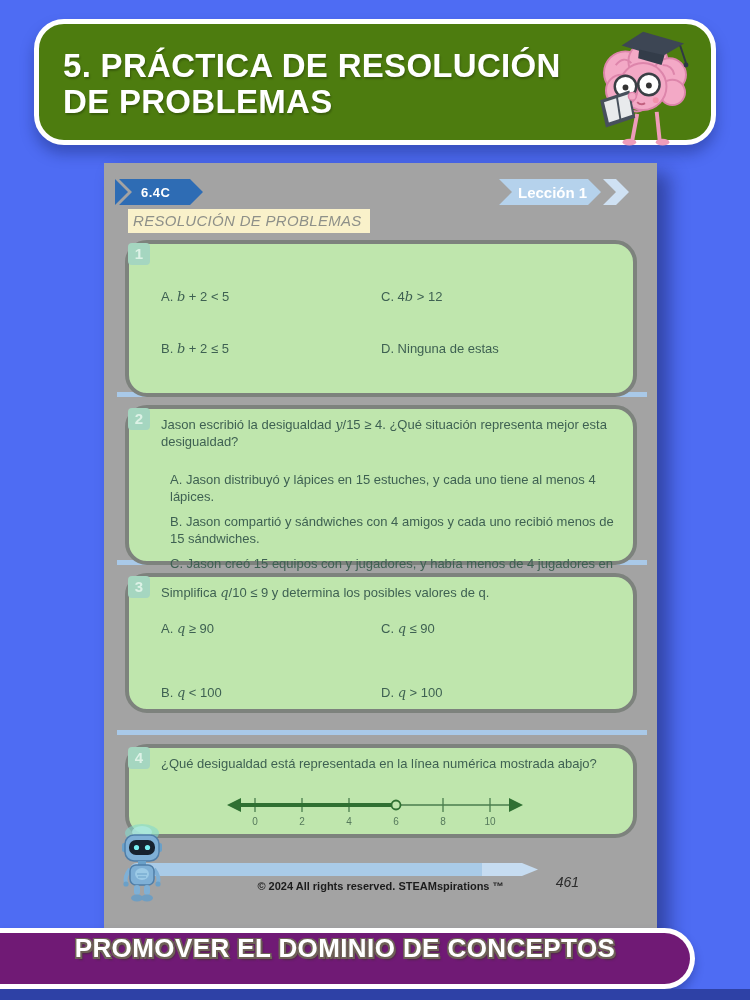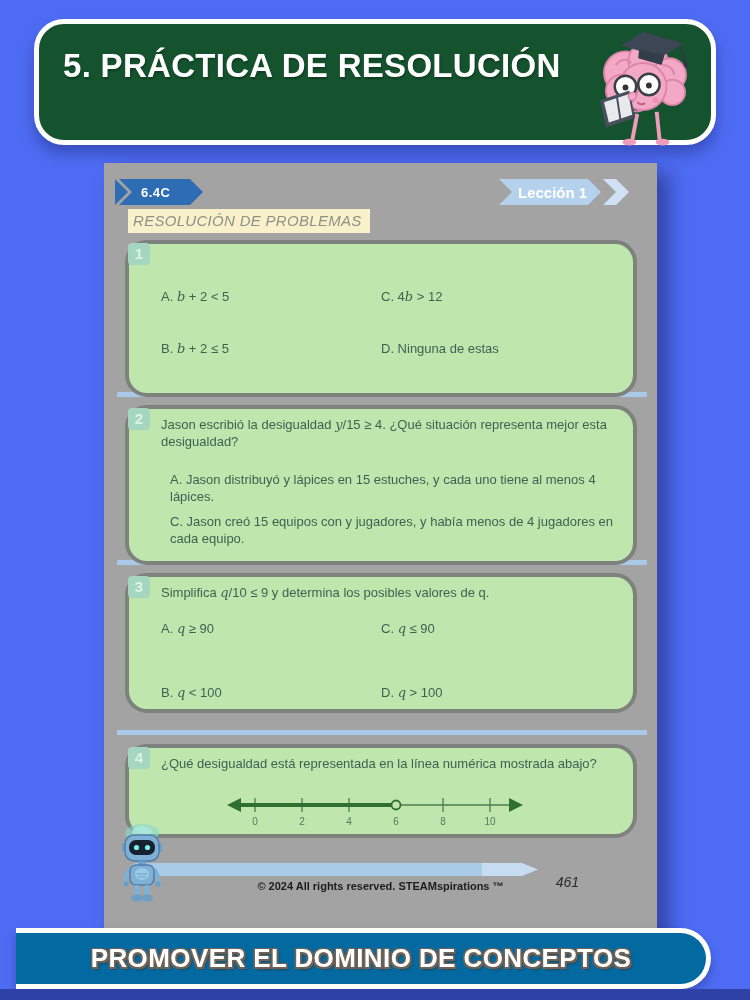--- a/index.html
+++ b/index.html
@@ -5,21 +5,21 @@
   * { margin:0; padding:0; box-sizing:border-box; }
   html,body { width:750px; height:1000px; }
   body {
     position:relative; overflow:hidden;
     background:#4e6cf3;
     font-family:"Liberation Sans", sans-serif;
   }
   
   .top-banner {
     position:absolute; left:34px; top:19px; width:682px; height:126px;
-    background:#14532d; border:5px solid #fff; border-radius:30px;
+    background:#4d7c0f; border:5px solid #fff; border-radius:30px;
     box-shadow:0 9px 14px rgba(15,25,90,.35);
   }
   .top-banner .title { position:absolute; left:24px; top:24px; color:#fff;
     font-weight:800; font-size:33px; line-height:1.08; letter-spacing:.3px;
     text-shadow:1px 2px 2px rgba(0,0,0,.25); }
   .brain-wrap { position:absolute; right:6px; top:2px; width:120px; height:122px; }
   
   .page {
     position:absolute; left:104px; top:163px; width:553px; height:902px;
     background:#a3a3a3; box-shadow:12px 10px 18px rgba(15,20,70,.45);
@@ -54,35 +54,36 @@
   
   .robot-wrap { position:absolute; left:14px; top:660px; width:48px; height:84px; z-index:5; }
   .footer-bar { position:absolute; left:26px; top:700px; width:352px; height:13px;
     background:#a9cbe8; border-radius:7px 0 0 7px; }
   .footer-bar-tail { position:absolute; left:378px; top:700px; width:56px; height:13px;
     background:#c6dcf1; clip-path:polygon(0 0, 40px 0, 100% 50%, 40px 100%, 0 100%); }
   .copyright { position:absolute; left:0; right:0; top:717px; text-align:center;
     font-size:11px; font-weight:bold; color:#1c1c1c; }
   .page-number { position:absolute; right:78px; top:711px; font-size:14px; color:#2b2b2b;font-style:italic; }
   
-  .bottom-banner { position:absolute; left:16px; top:928px; width:695px; height:61px;
-    background:#0369a1; border:5px solid #fff; border-left:none;
-    border-radius:0 32px 32px 0; display:flex; align-items:center; justify-content:center;
+  .bottom-banner { position:absolute; left:0; top:928px; width:695px; height:61px;
+    background:#701a75; border:5px solid #fff; border-left:none;
+    border-radius:0 32px 32px 0; display:flex; align-items:flex-start; justify-content:center;
     box-shadow:0 6px 10px rgba(15,25,90,.3); }
   .bottom-banner .label { font-size:26px; font-weight:800; color:#fff; letter-spacing:.4px;
     text-shadow:2px 2px 0 #6e6257, -1.5px -1.5px 0 #6e6257, 1.5px -1.5px 0 #6e6257,
       -1.5px 1.5px 0 #6e6257, 2.5px 2.5px 2px rgba(60,50,40,.6); }
   .bottom-strip { position:absolute; left:0; bottom:0; width:100%; height:11px; background:#2e41a6; }
 </style>
 </head>
 <body>
 
 <div class="top-banner">
   <div class="title">
     <div>5. PRÁCTICA DE RESOLUCIÓN</div>
+    <div>DE PROBLEMAS</div>
   </div>
   <div class="brain-wrap">
     <svg viewBox="0 0 120 125" width="120" height="122">
       <path d="M52,90 L47,117" stroke="#ee9cba" stroke-width="4" fill="none"></path>
       <path d="M72,88 L75,117" stroke="#ee9cba" stroke-width="4" fill="none"></path>
       <ellipse cx="44" cy="119" rx="7" ry="3.5" fill="#ee9cba"></ellipse>
       <ellipse cx="78" cy="119" rx="7" ry="3.5" fill="#ee9cba"></ellipse>
       <g fill="#f3a9c6" stroke="#dd85ab" stroke-width="2">
         <circle cx="40" cy="48" r="22"></circle>
           <circle cx="63" cy="36" r="20"></circle>
@@ -135,20 +136,21 @@
     <div class="opt" style="left:252px; top:45px;">C. 4<i class="mvar">b</i> &gt; 12</div>
     <div class="opt" style="left:32px; top:97px;">B. <i class="mvar">b</i> + 2 ≤ 5</div>
     <div class="opt" style="left:252px; top:97px;">D. Ninguna de estas</div>
   </div>
 
   <div class="qbox" style="top:242px; height:160px;">
     <div class="badge">2</div>
     <div class="q-text">Jason escribió la desigualdad <i class="mvar">y</i>/15  ≥ 4. ¿Qué situación representa mejor esta desigualdad?</div>
     <div class="optblock" style="top:54px;">
       <p>A. Jason distribuyó y lápices en 15 estuches, y cada uno tiene al menos 4 lápices.</p>
+      <p>B. Jason compartió y sándwiches con 4 amigos y cada uno recibió menos de 15 sándwiches.</p>
       <p>C. Jason creó 15 equipos con y jugadores, y había menos de 4 jugadores en cada equipo.</p>
     </div>
   </div>
 
   <div class="qbox" style="top:410px; height:140px;">
     <div class="badge">3</div>
     <div class="q-text">Simplifica <i class="mvar">q</i>/10 ≤ 9 y determina los posibles valores de q.</div>
     <div class="opt" style="left:32px; top:44px;">A. <i class="mvar">q</i> ≥ 90</div>
     <div class="opt" style="left:252px; top:44px;">C. <i class="mvar">q</i> ≤ 90</div>
     <div class="opt" style="left:32px; top:108px;">B. <i class="mvar">q</i> &lt; 100</div>

